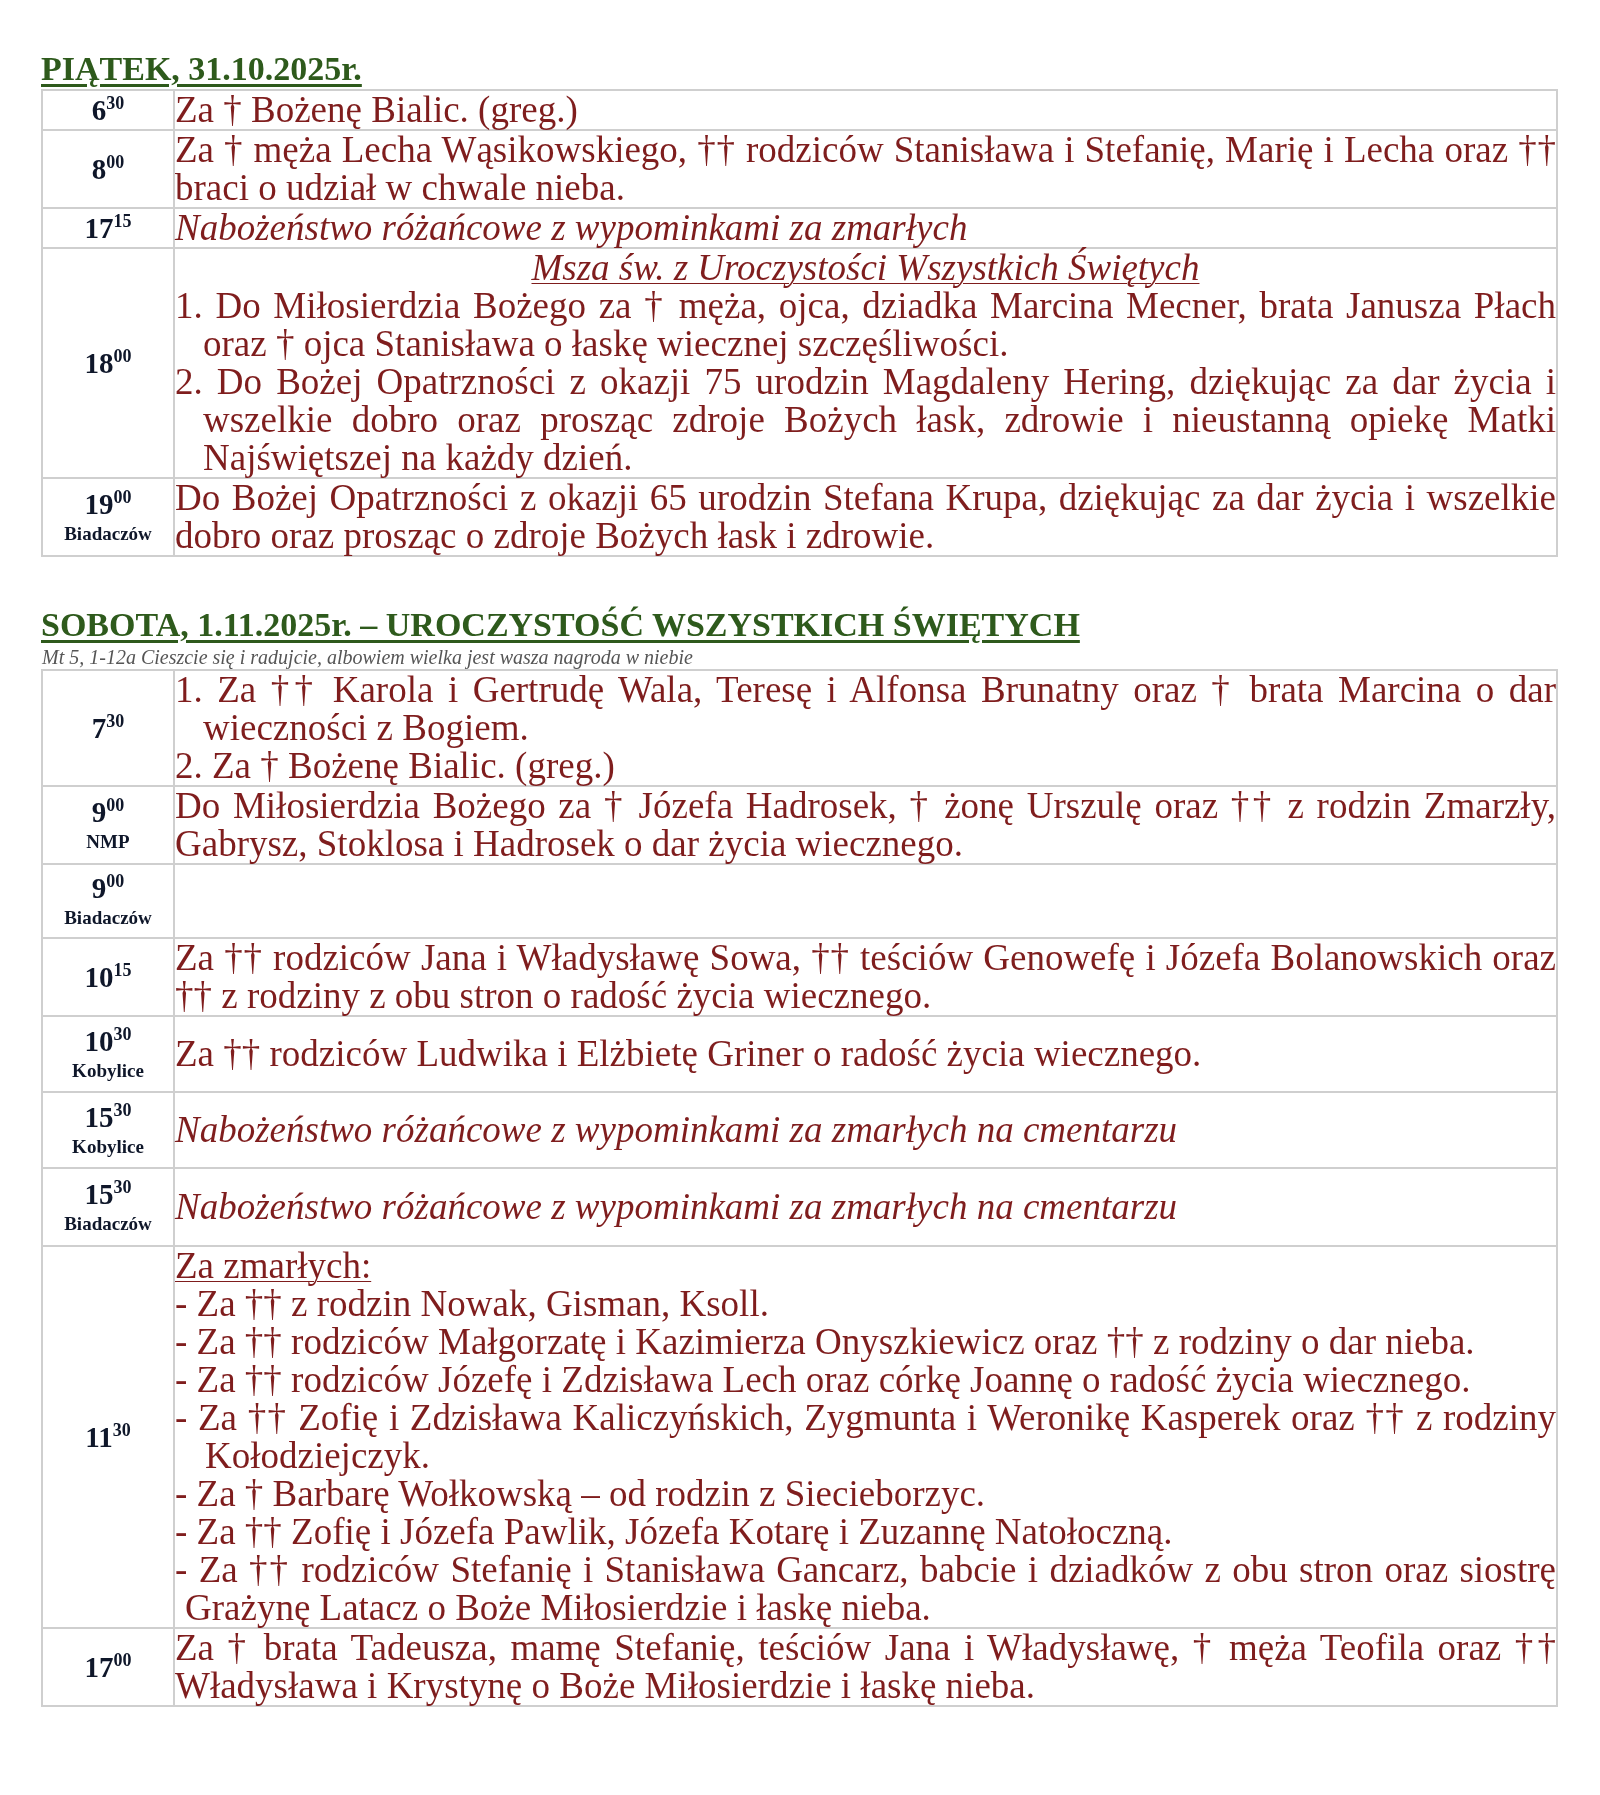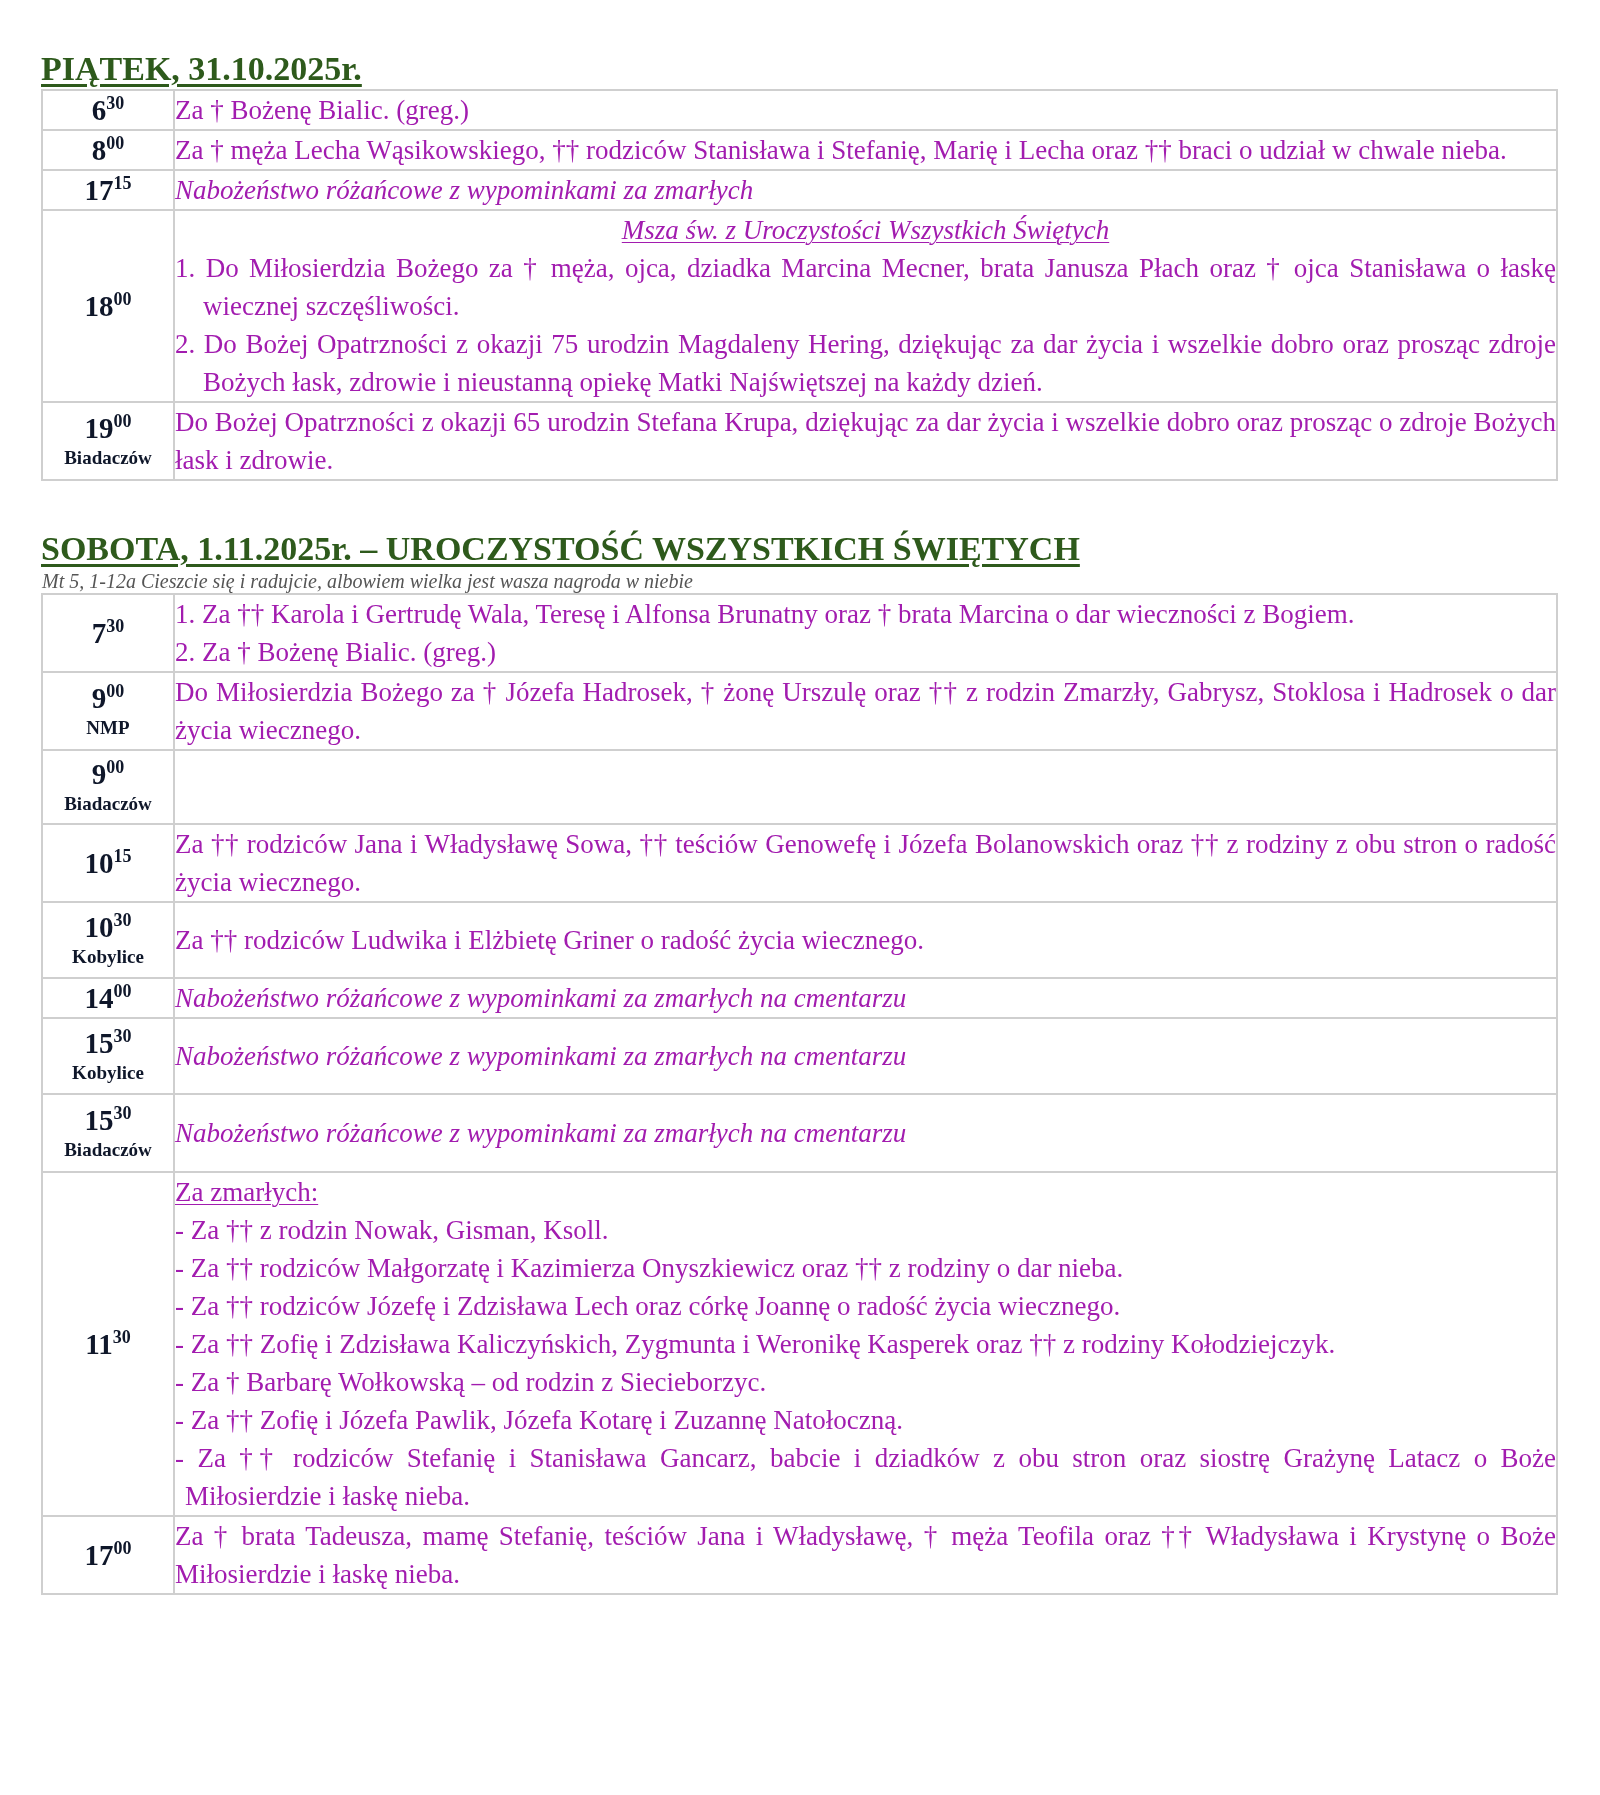--- a/index.html
+++ b/index.html
@@ -45,25 +45,25 @@
       width: 130px;
       text-align: center;
       font-weight: bold;
       font-size: 29px;
       line-height: 34px;
       color: #0f172a;
     }
     td.time sup { font-size: 18px; vertical-align: 11px; line-height: 0; }
     td.time .loc { display: block; font-size: 19px; line-height: 26px; }
     td.body {
-      font-size: 27px;
+      font-size: 37px;
       line-height: 38px;
       padding: 0 14px 0 14px;
       text-align: justify;
-      color: #a21caf;
+      color: #7f1d1d;
     }
     .it { font-style: italic; }
     .u { text-decoration: underline; text-decoration-thickness: 1px; text-underline-offset: 3px; }
     .center { display: block; text-align: center; }
     .hang { display: block; padding-left: 28px; text-indent: -28px; }
     .line { display: block; }
     .gap { height: 48px; }
     .empty-row { height: 74px; }
   </style>
 </head>
@@ -126,24 +126,20 @@
         <td class="body"></td>
       </tr>
       <tr>
         <td class="time"><span>10</span><sup>15</sup></td>
         <td class="body">Za †† rodziców Jana i Władysławę Sowa, †† teściów Genowefę i Józefa Bolanowskich oraz †† z rodziny z obu stron o radość życia wiecznego.</td>
       </tr>
       <tr style="height:76px">
         <td class="time"><span>10</span><sup>30</sup><span class="loc">Kobylice</span></td>
         <td class="body">Za †† rodziców Ludwika i Elżbietę Griner o radość życia wiecznego.</td>
       </tr>
-      <tr>
-        <td class="time"><span>14</span><sup>00</sup></td>
-        <td class="body it">Nabożeństwo różańcowe z wypominkami za zmarłych na cmentarzu</td>
-      </tr>
       <tr style="height:76px">
         <td class="time"><span>15</span><sup>30</sup><span class="loc">Kobylice</span></td>
         <td class="body it">Nabożeństwo różańcowe z wypominkami za zmarłych na cmentarzu</td>
       </tr>
       <tr style="height:78px">
         <td class="time"><span>15</span><sup>30</sup><span class="loc">Biadaczów</span></td>
         <td class="body it">Nabożeństwo różańcowe z wypominkami za zmarłych na cmentarzu</td>
       </tr>
       <tr>
         <td class="time"><span>11</span><sup>30</sup></td>

